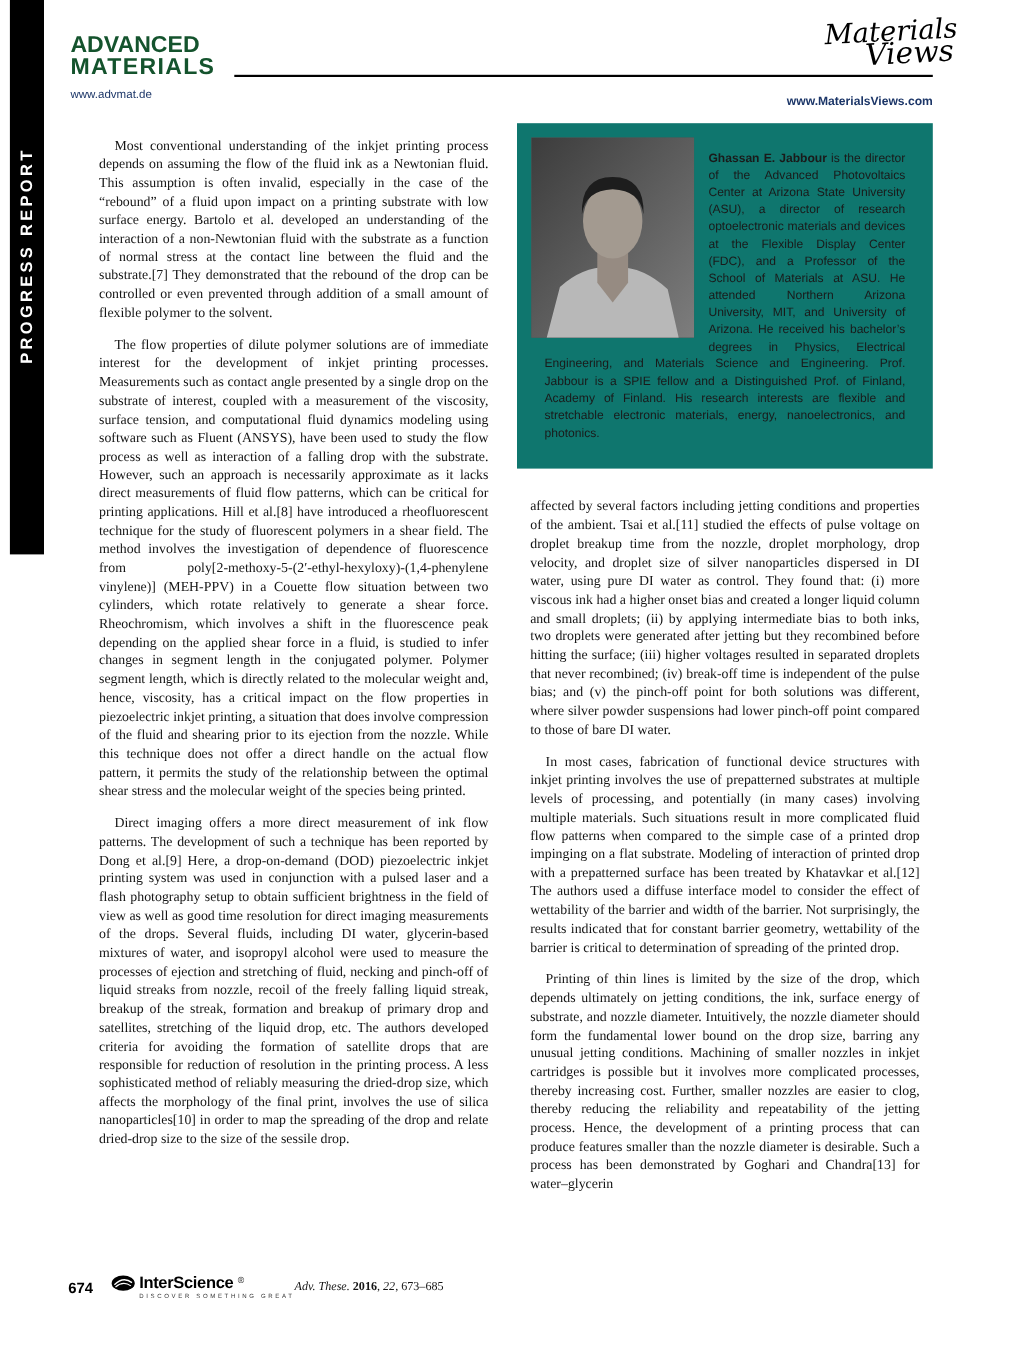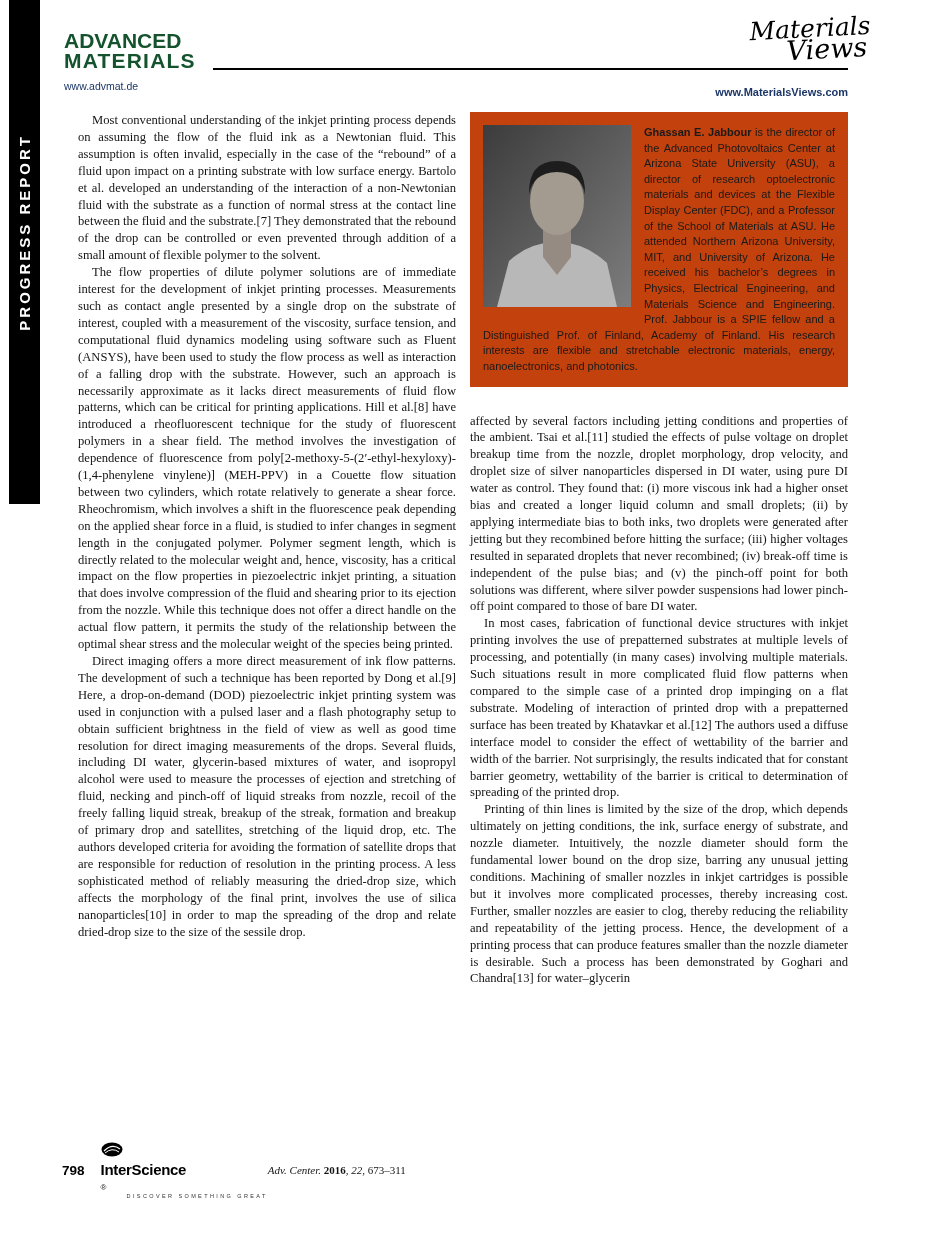--- a/index.html
+++ b/index.html
@@ -51,26 +51,26 @@
   }
 
   
   .col {
     position:absolute; top:112px; width:378px;
     font-size:12.6px; line-height:16.9px; text-align:justify;
     color:#141414;
   }
   .col-left { left:78px; }
   .col-right { left:470px; }
-  .col p { text-indent:14px; margin:0; }
+  .col p { text-indent:14px; margin:12px; }
   .col p.no-indent { text-indent:0; }
 
   
   .bio-box {
-    background:#c2410c; padding:13px 13px 12px; margin-bottom:26px; overflow:hidden;
+    background:#0f766e; padding:13px 13px 12px; margin-bottom:26px; overflow:hidden;
   }
   .bio-photo {
     float:left; width:148px; height:182px; margin-right:13px; margin-bottom:6px;
     background:#555;
   }
   .bio-photo svg { display:block; width:100%; height:100%; }
   .bio-text {
     font-family:"Liberation Sans", sans-serif;
     font-size:11px; line-height:15.6px; text-align:justify; text-indent:0 !important;
     color:#1a1a1a;
@@ -78,21 +78,21 @@
   .bio-text strong { font-weight:bold; }
 
   
   .footer {
     position:absolute; left:62px; right:77px; top:1150px; height:40px;
     display:flex; align-items:center;
     font-family:"Liberation Sans", sans-serif;
   }
   .page-number { font-weight:bold; font-size:13.5px; color:#000; }
   .is-logo { margin-left:16px; }
-  .is-top { display:flex; gap:4px;flex-direction:column; }
+  .is-top { display:flex; align-items:center; gap:4px; }
   .is-icon svg { width:22px; height:15px; display:block; }
   .is-word { font-size:15px; font-weight:bold; letter-spacing:-0.3px; color:#000; }
   .is-reg { font-size:8px; align-self:flex-start; margin-top:1px; }
   .is-tagline { font-size:5.5px; letter-spacing:2.4px; color:#333; margin-top:1px; padding-left:26px; white-space:nowrap; }
   .footer-copyright { flex:1; text-align:center; font-size:10.5px; color:#1a1a1a; }
   .footer-citation { font-size:11px; font-family:"Liberation Serif", serif; color:#141414; white-space:nowrap; }
   .cit-journal { font-style:italic; }
   .cit-year { font-weight:bold; }
   .cit-volume { font-style:italic; }
 </style>
@@ -141,31 +141,31 @@
         </svg>
       </div>
       <p class="bio-text"><strong>Ghassan E. Jabbour</strong><span> is the director of the Advanced Photovoltaics Center at Arizona State University (ASU), a director of research optoelectronic materials and devices at the Flexible Display Center (FDC), and a Professor of the School of Materials at ASU. He attended Northern Arizona University, MIT, and University of Arizona. He received his bachelor’s degrees in Physics, Electrical Engineering, and Materials Science and Engineering. Prof. Jabbour is a SPIE fellow and a Distinguished Prof. of Finland, Academy of Finland. His research interests are flexible and stretchable electronic materials, energy, nanoelectronics, and photonics.</span></p>
     </aside>
     <p class="no-indent">affected by several factors including jetting conditions and properties of the ambient. Tsai et al.[11] studied the effects of pulse voltage on droplet breakup time from the nozzle, droplet morphology, drop velocity, and droplet size of silver nanoparticles dispersed in DI water, using pure DI water as control. They found that: (i) more viscous ink had a higher onset bias and created a longer liquid column and small droplets; (ii) by applying intermediate bias to both inks, two droplets were generated after jetting but they recombined before hitting the surface; (iii) higher voltages resulted in separated droplets that never recombined; (iv) break-off time is independent of the pulse bias; and (v) the pinch-off point for both solutions was different, where silver powder suspensions had lower pinch-off point compared to those of bare DI water.</p>
     <p>In most cases, fabrication of functional device structures with inkjet printing involves the use of prepatterned substrates at multiple levels of processing, and potentially (in many cases) involving multiple materials. Such situations result in more complicated fluid flow patterns when compared to the simple case of a printed drop impinging on a flat substrate. Modeling of interaction of printed drop with a prepatterned surface has been treated by Khatavkar et al.[12] The authors used a diffuse interface model to consider the effect of wettability of the barrier and width of the barrier. Not surprisingly, the results indicated that for constant barrier geometry, wettability of the barrier is critical to determination of spreading of the printed drop.</p>
     <p>Printing of thin lines is limited by the size of the drop, which depends ultimately on jetting conditions, the ink, surface energy of substrate, and nozzle diameter. Intuitively, the nozzle diameter should form the fundamental lower bound on the drop size, barring any unusual jetting conditions. Machining of smaller nozzles in inkjet cartridges is possible but it involves more complicated processes, thereby increasing cost. Further, smaller nozzles are easier to clog, thereby reducing the reliability and repeatability of the jetting process. Hence, the development of a printing process that can produce features smaller than the nozzle diameter is desirable. Such a process has been demonstrated by Goghari and Chandra[13] for water–glycerin</p>
   </div>
 
   <div class="footer">
-    <span class="page-number">798</span>
+    <span class="page-number">674</span>
     <div class="is-logo">
       <div class="is-top">
         <span class="is-icon">
           <svg viewBox="0 0 22 15" xmlns="http://www.w3.org/2000/svg">
             <ellipse cx="11" cy="7.5" rx="10.5" ry="7" fill="#000"></ellipse>
             <path d="M3 9 Q11 1 19 7" stroke="#fff" stroke-width="1.2" fill="none"></path>
             <path d="M4 11 Q11 5 18 10" stroke="#fff" stroke-width="1" fill="none"></path>
           </svg>
         </span>
         <span class="is-word">InterScience</span>
         <span class="is-reg">®</span>
       </div>
       <div class="is-tagline">DISCOVER SOMETHING GREAT</div>
     </div>
-    <div class="footer-citation"><span class="cit-journal">Adv. Center. </span><span class="cit-year">2016</span><span>, </span><span class="cit-volume">22</span><span>, </span><span>673–311</span></div>
+    <div class="footer-citation"><span class="cit-journal">Adv. These. </span><span class="cit-year">2016</span><span>, </span><span class="cit-volume">22</span><span>, </span><span>673–685</span></div>
   </div>
 
 </div>
 
 </body></html>

